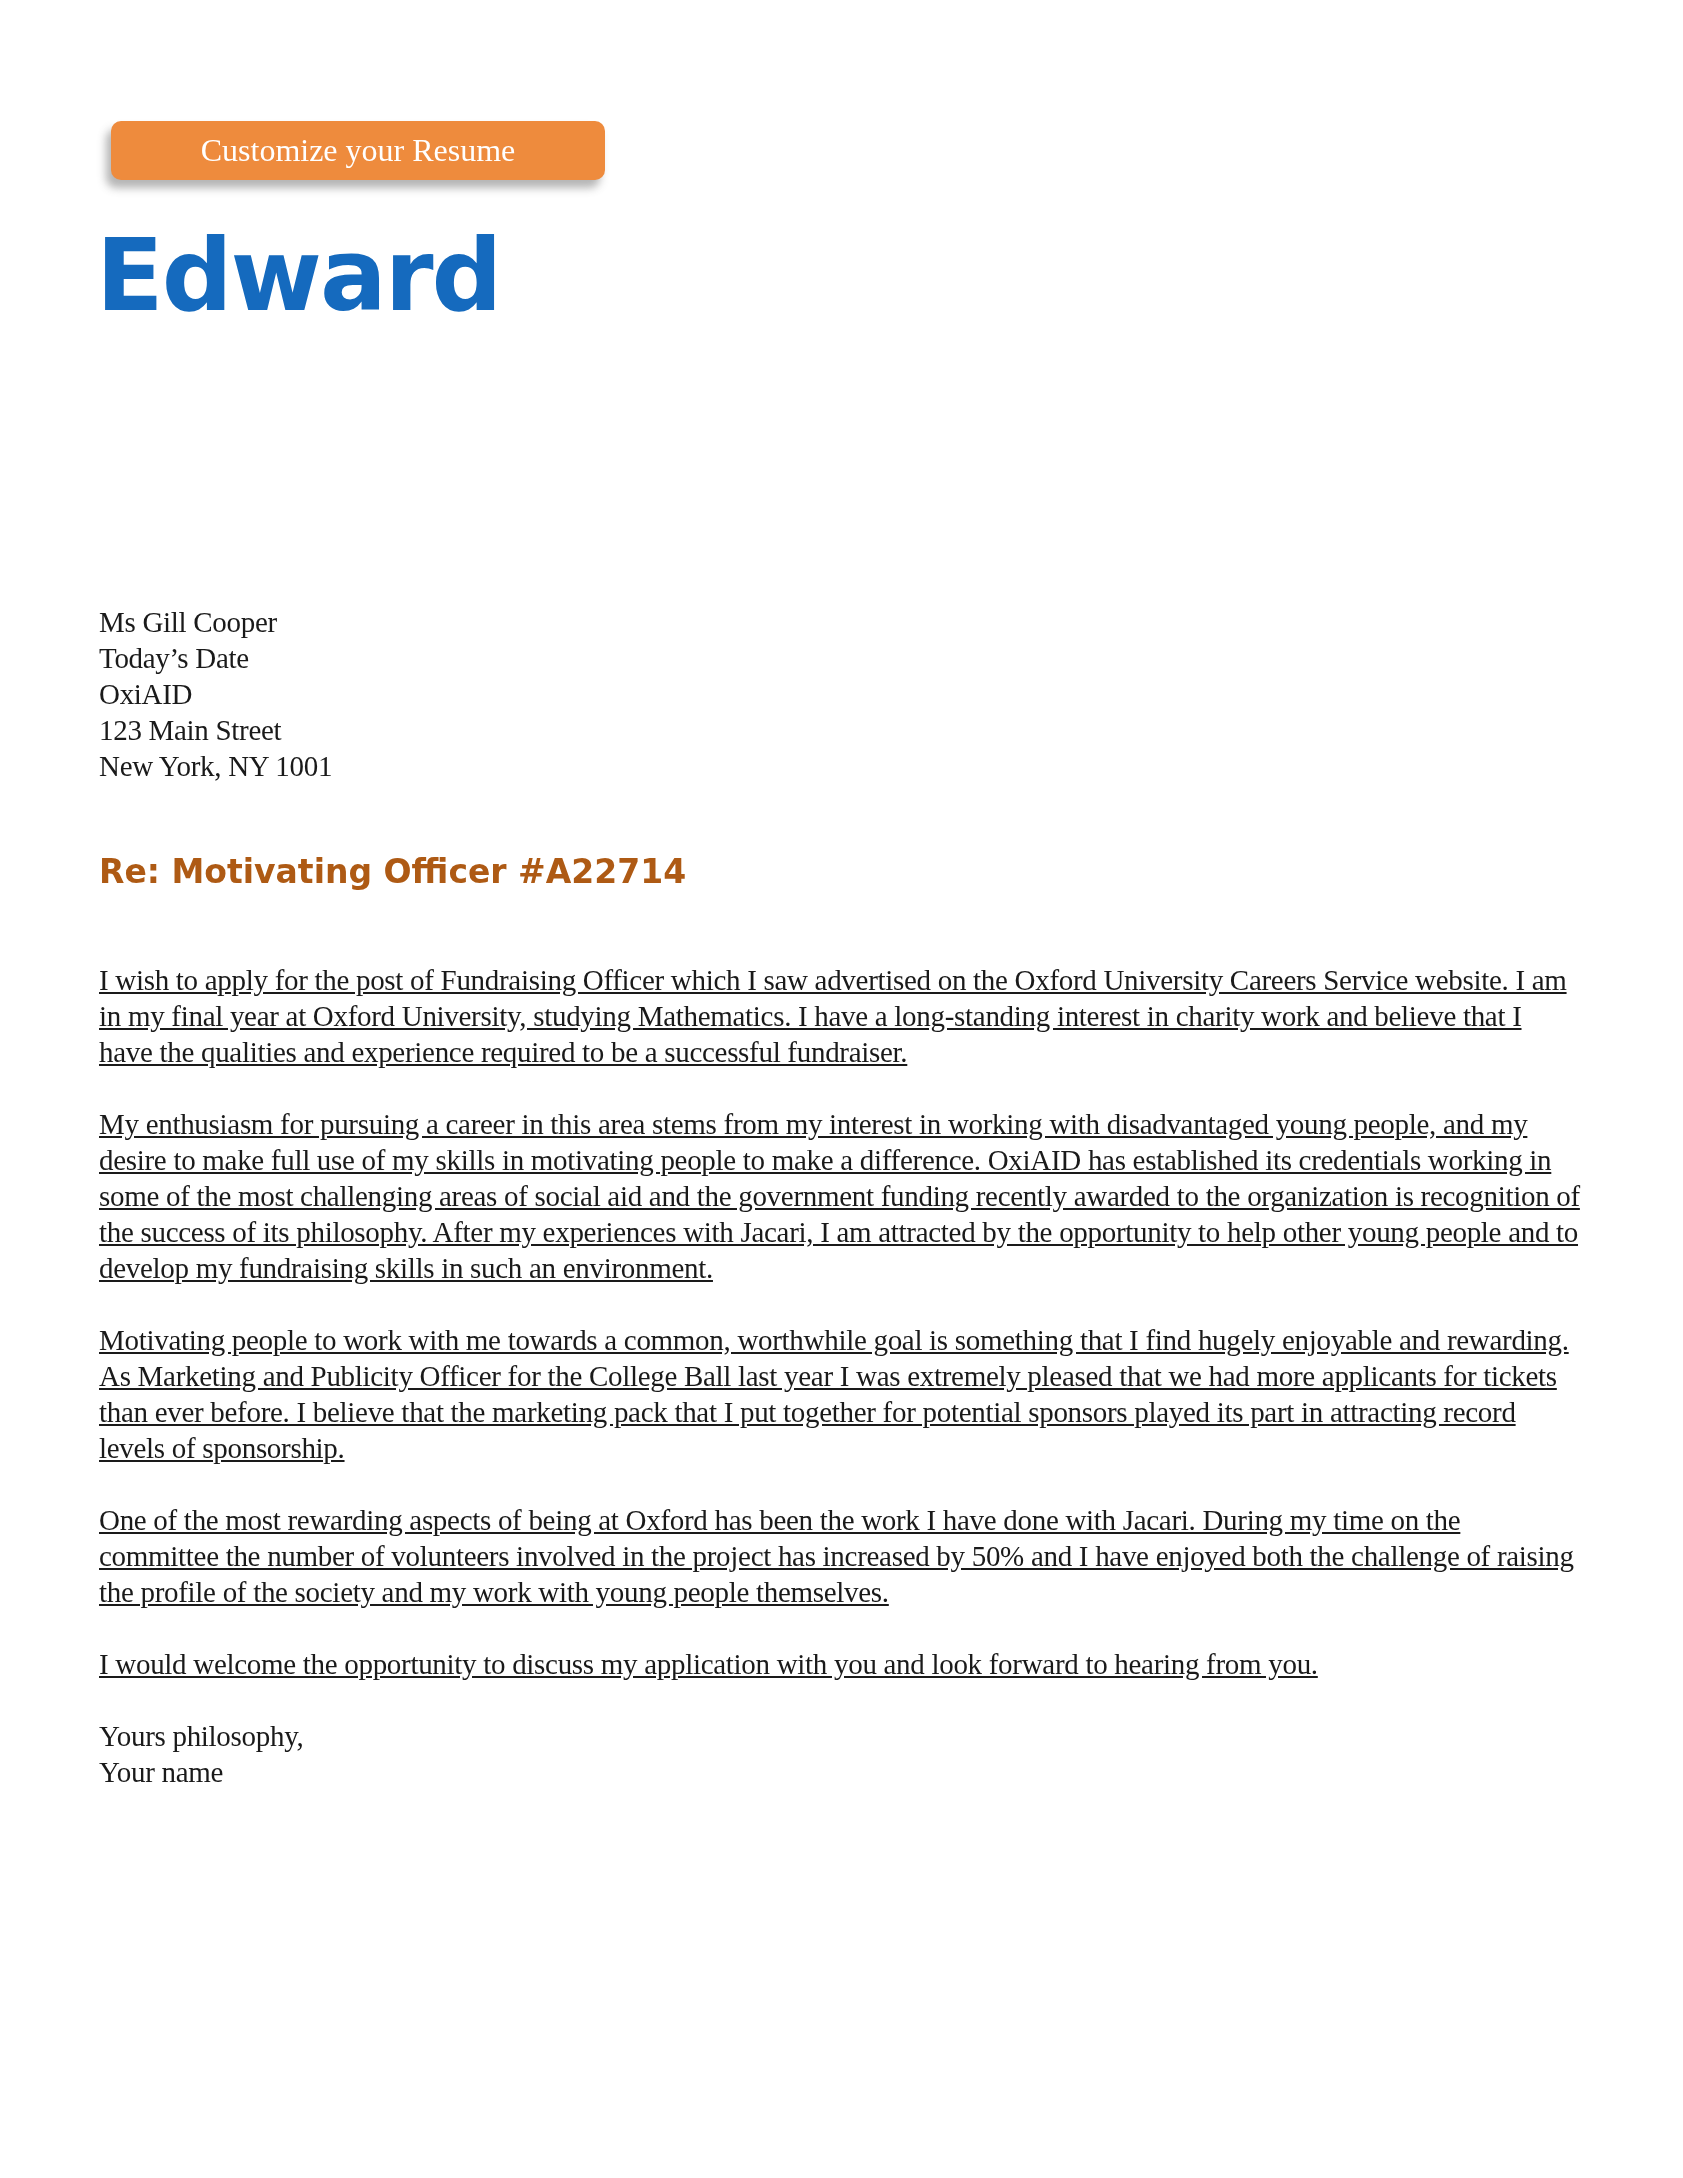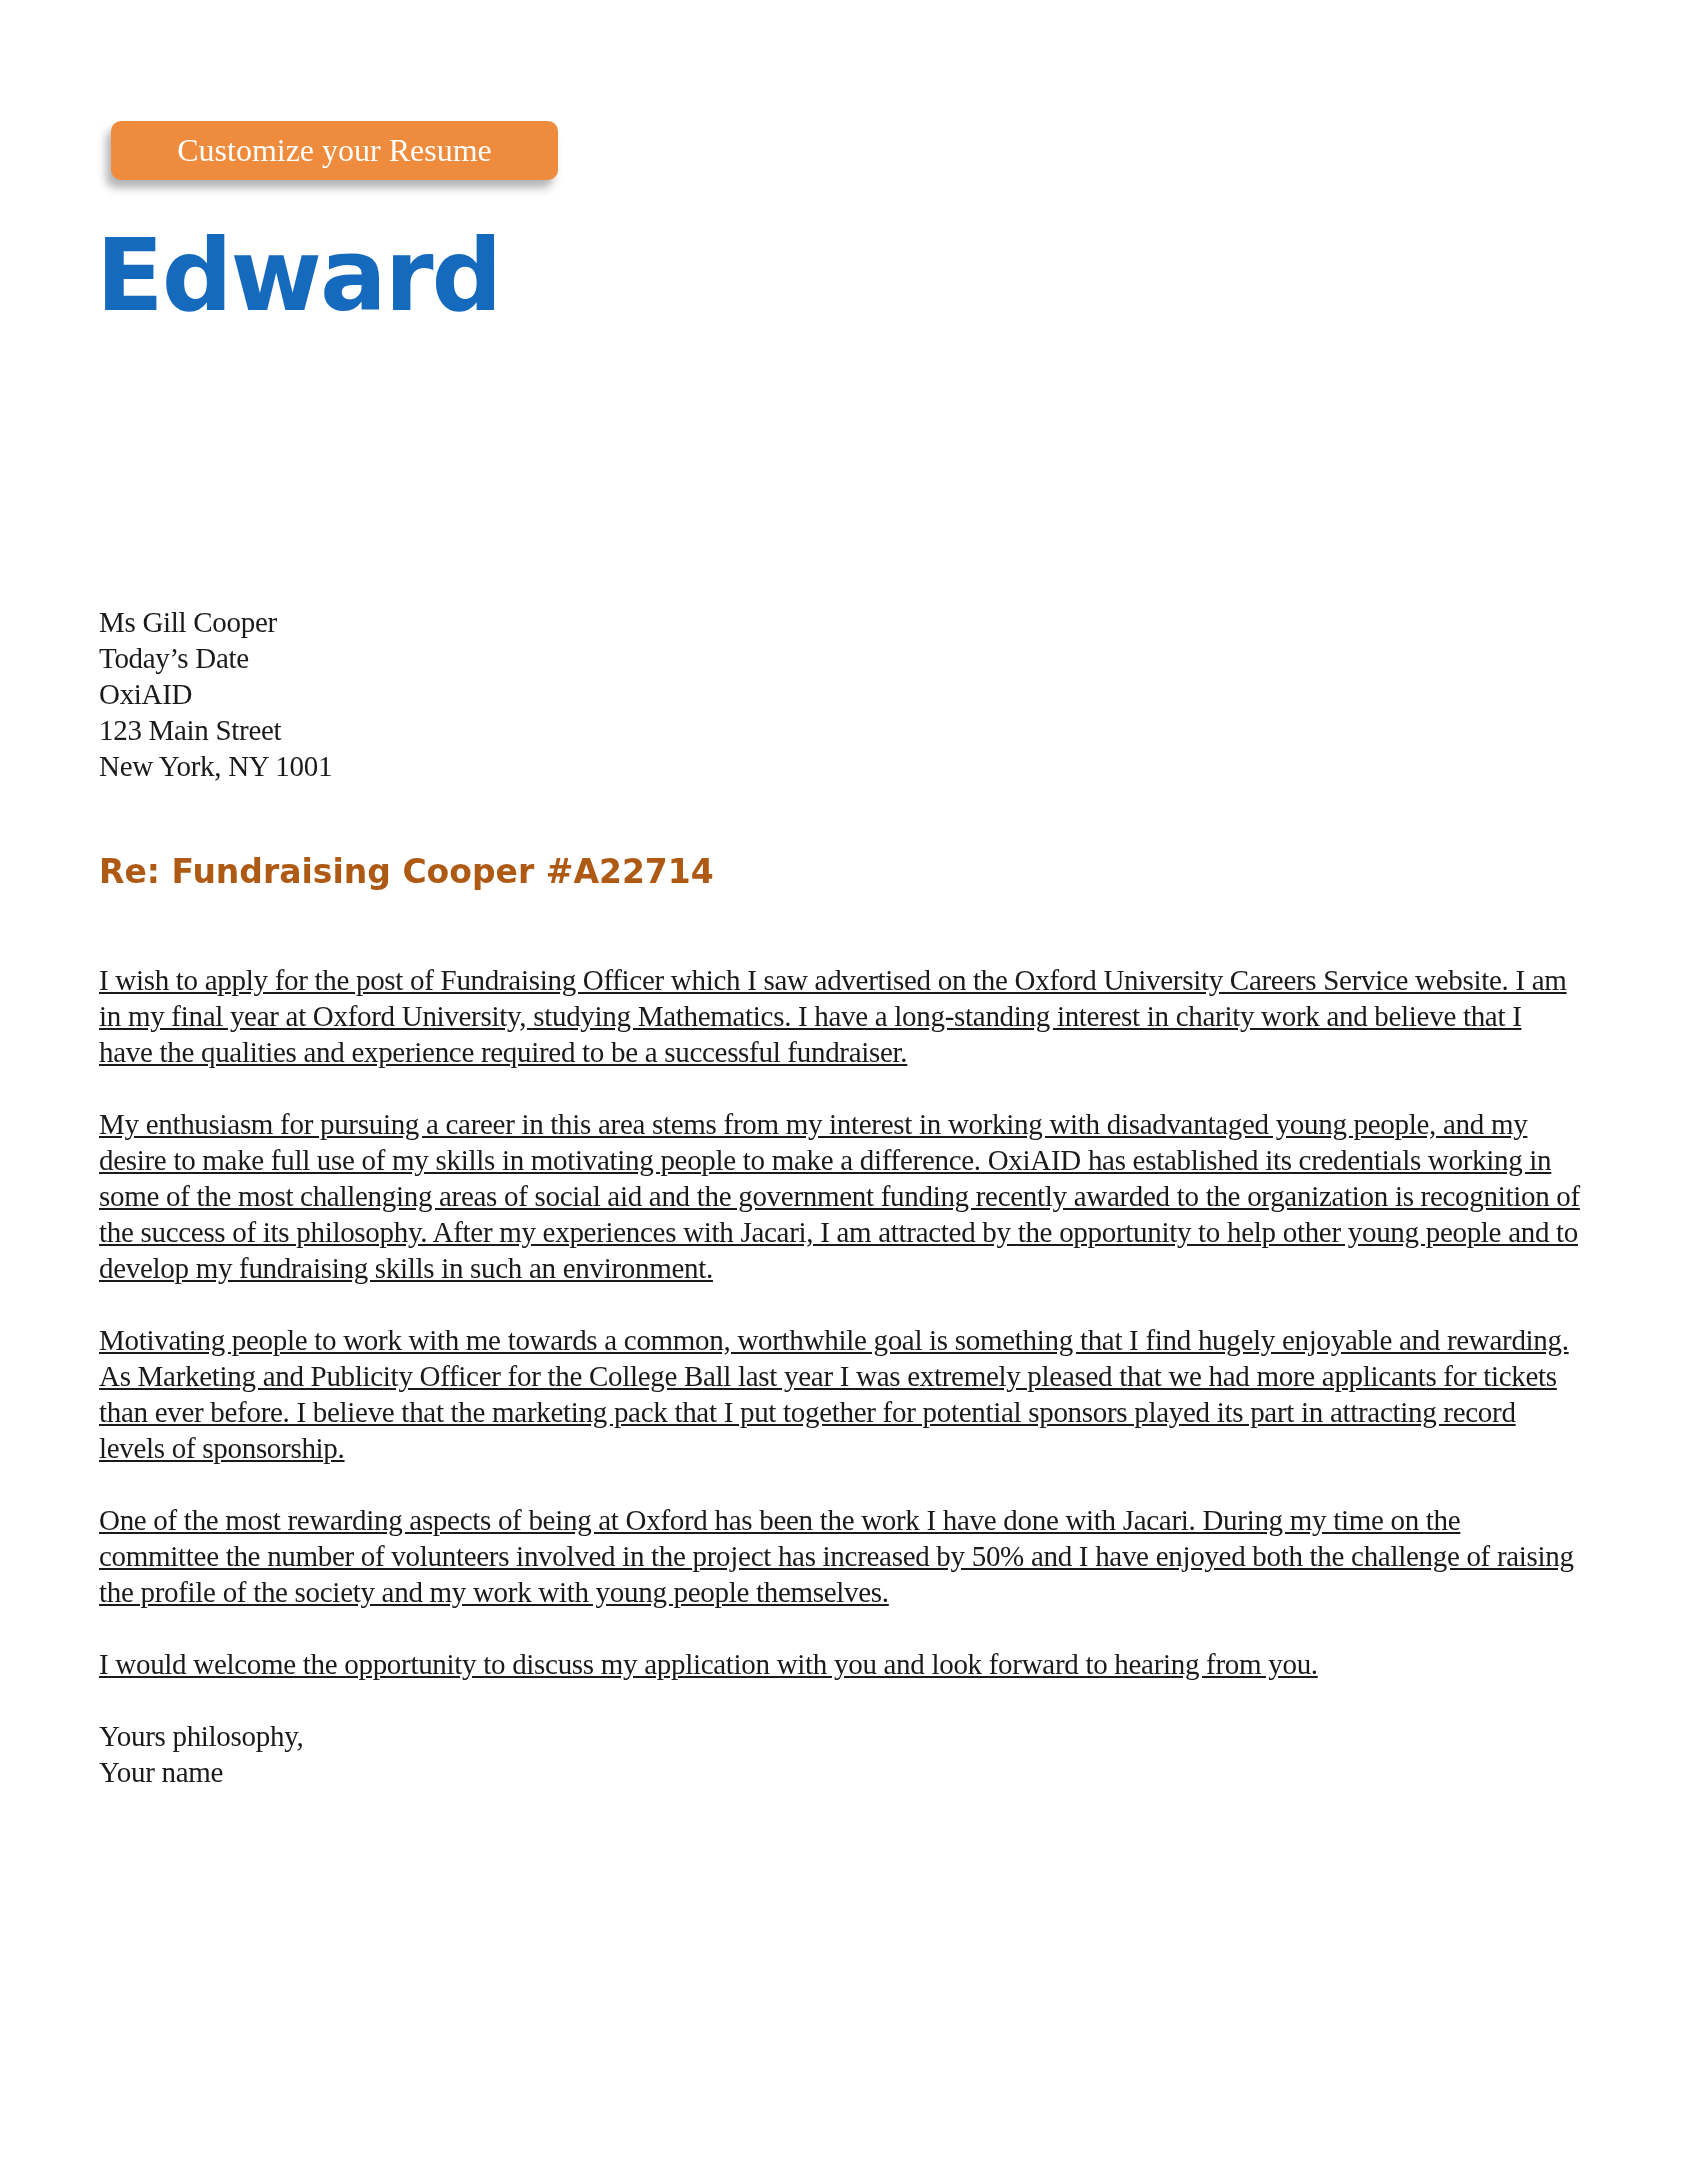--- a/index.html
+++ b/index.html
@@ -5,21 +5,21 @@
   html,body{margin:0;padding:0;background:#ffffff;}
   .page{
     position:relative;
     width:1683px;height:2178px;
     background:#ffffff;
     font-family:"Liberation Serif",serif;
     overflow:hidden;
   }
   .customize-btn{
     position:absolute;left:111px;top:121px;
-    width:447px;height:59px;line-height:59px;
+    width:494px;height:59px;line-height:59px;
     text-align:center;
     background:var(--orange,#ee8b3d);
     color:#ffffff;
     font-size:32px;
     border-radius:10px;
     box-shadow:-5px 8px 9px rgba(90,90,90,0.45);
     cursor:pointer;
     font-family:"Liberation Serif",serif;
   }
   .contact{
@@ -70,21 +70,21 @@
   <div class="letter">
 
     <div class="recipient">
       <div>Ms Gill Cooper</div>
       <div>Today’s Date</div>
       <div>OxiAID</div>
       <div>123 Main Street</div>
       <div>New York, NY 1001</div>
     </div>
 
-    <h2 class="subject">Re: Fundraising Cooper #A22714</h2>
+    <h2 class="subject">Re: Motivating Officer #A22714</h2>
 
     <p>I wish to apply for the post of Fundraising Officer which I saw advertised on the Oxford University Careers Service website. I am in my final year at Oxford University, studying Mathematics. I have a long-standing interest in charity work and believe that I have the qualities and experience required to be a successful fundraiser.</p>
     <p>My enthusiasm for pursuing a career in this area stems from my interest in working with disadvantaged young people, and my desire to make full use of my skills in motivating people to make a difference. OxiAID has established its credentials working in some of the most challenging areas of social aid and the government funding recently awarded to the organization is recognition of the success of its philosophy. After my experiences with Jacari, I am attracted by the opportunity to help other young people and to develop my fundraising skills in such an environment.</p>
     <p>Motivating people to work with me towards a common, worthwhile goal is something that I find hugely enjoyable and rewarding. As Marketing and Publicity Officer for the College Ball last year I was extremely pleased that we had more applicants for tickets than ever before. I believe that the marketing pack that I put together for potential sponsors played its part in attracting record levels of sponsorship.</p>
     <p>One of the most rewarding aspects of being at Oxford has been the work I have done with Jacari. During my time on the committee the number of volunteers involved in the project has increased by 50% and I have enjoyed both the challenge of raising the profile of the society and my work with young people themselves.</p>
     <p>I would welcome the opportunity to discuss my application with you and look forward to hearing from you.</p>
 
     <p class="closing">
       </p>
       <div>Yours philosophy,</div>

